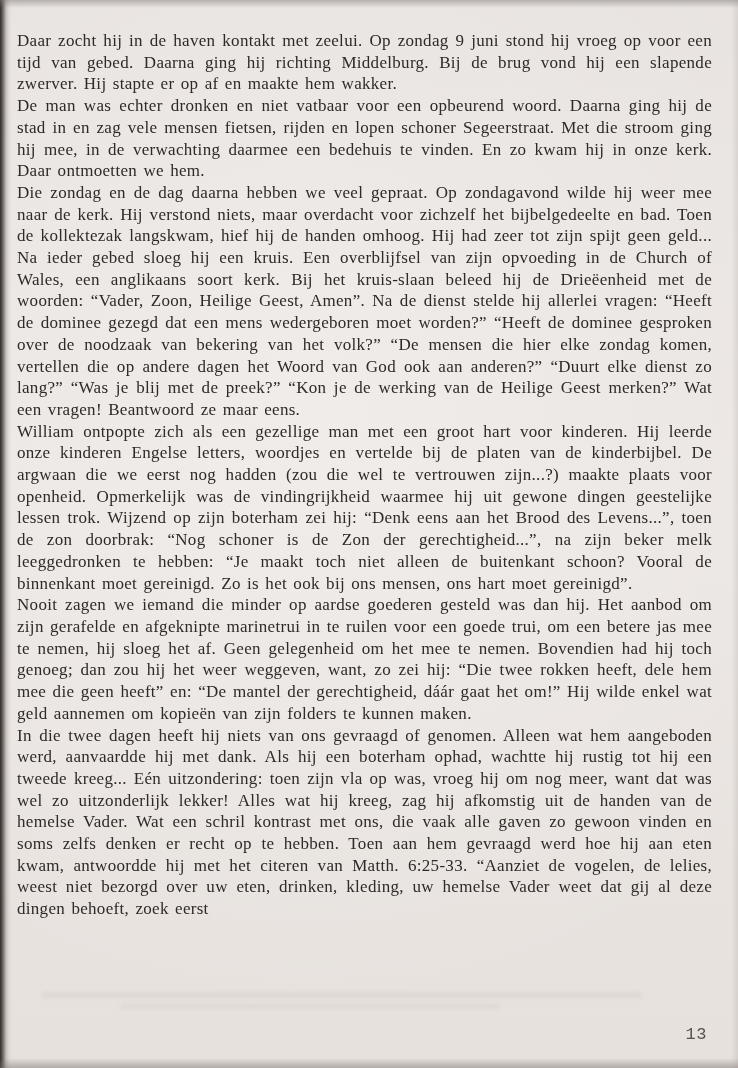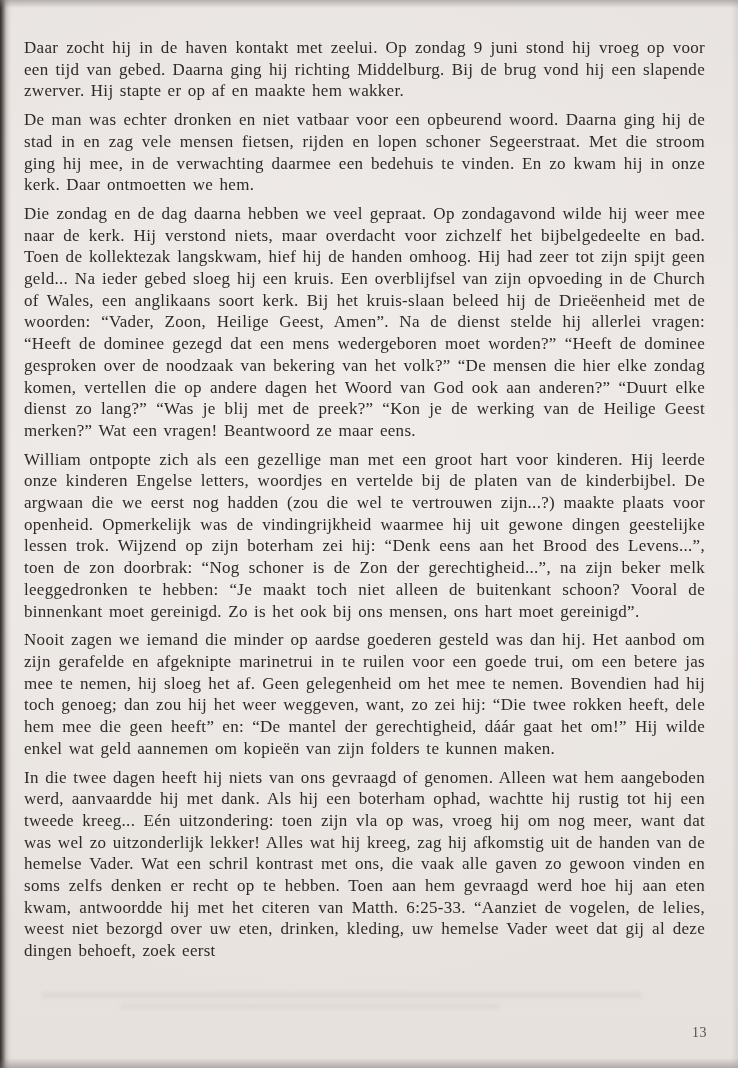--- a/index.html
+++ b/index.html
@@ -27,28 +27,28 @@
     width: 695px;
     font-family: "Liberation Serif", serif;
     font-size: 17px;
     line-height: 21.7px;
     color: #2e2a27;
     text-align: justify;
     letter-spacing: 0.3px;
     word-spacing: 1.8px;
   }
   .text-block p {
-    margin: 7px;
+    margin: 0;
   }
   .page-number {
     position: absolute;
     top: 1025px;
     right: 31px;
-    font-family: Liberation Serif, serif;
-    font-size: 14px;
+    font-family: Liberation Mono, monospace;
+    font-size: 17px;
     color: #55504c;
     letter-spacing: 0.5px;
   }
   .edge {
     position: absolute;
     pointer-events: none;
   }
   .edge-left {
     left: 0; top: 0; bottom: 0; width: 12px;
     background: linear-gradient(90deg,

